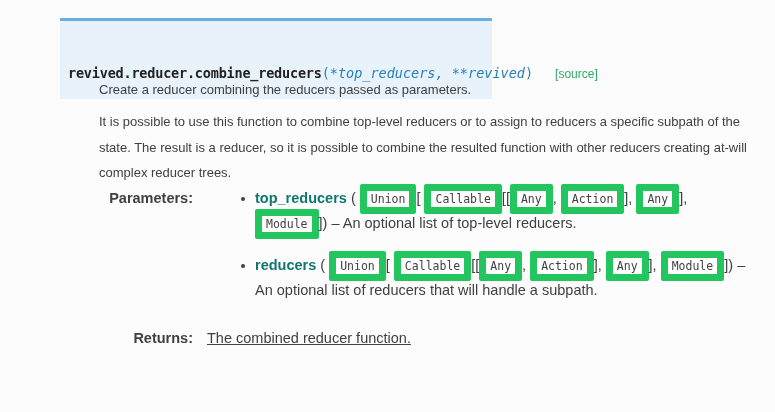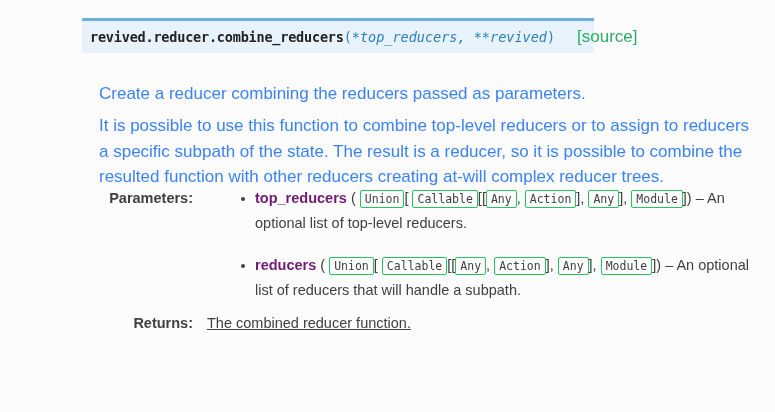--- a/index.html
+++ b/index.html
@@ -18,27 +18,27 @@
   .page {
     position: relative;
     width: 775px;
     height: 412px;
     background: #fcfcfc;
   }
 
   
   .sig-block {
     position: absolute;
-    left: 82px;
+    left: 60px;
     top: 18px;
-    width: 512px;
+    width: 432px;
     background: #e7f2fa;
     border-top: 3px solid #6ab0de;
     box-sizing: border-box;
-    padding: 6px 10px 6px 8px;
+    padding: 6px 10px 15px 8px;
     white-space: nowrap;
   }
   .sig-line {
     display: flex;
     align-items: baseline;
     font-family: "DejaVu Sans Mono", "Liberation Mono", monospace;
     font-size: 13.5px;
     line-height: 19px;
   }
   .sig-name {
@@ -51,52 +51,53 @@
     font-weight: normal;
   }
   .sig-params {
     color: #2980b9;
     font-style: italic;
     font-weight: normal;
   }
   .sig-source {
     margin-left: 22px;
     font-family: "Liberation Sans", sans-serif;
-    font-size: 17px;
+    font-size: 12px;
     font-style: normal;
     color: #2dab66;
     text-decoration: none;
     cursor: pointer;
+    margin-top: 38px;
   }
 
   
   .para {
     position: absolute;
     left: 99px;
-    font-size: 17px;
+    font-size: 13px;
     line-height: 25.5px;
-    color: #3b82f6;
+    color: #404040;
   }
   #para-1 { top: 64px; width: 620px; }
   #para-2 { top: 96px; width: 652px; }
 
   
   .fields {
     position: absolute;
     left: 99px;
     top: 186px;
     width: 660px;
   }
   .field-row {
     display: flex;
     align-items: flex-start;
   }
   #row-params { margin-bottom: 0; gap: 16px; }
   #row-rtype  { margin-top: 26px; }
-  #row-returns{ margin-top: 8px; justify-content: space-between; }
+  #row-returns{ margin-top: 23px; justify-content: space-between; }
 
   .field-label {
     width: 94px;
     flex: 0 0 94px;
     text-align: right;
     font-weight: bold;
     font-size: 14.5px;
     line-height: 25px;
     color: #404040;
     padding-right: 0;
@@ -127,30 +128,30 @@
     position: absolute;
     left: 0;
     top: 11px;
     width: 4px;
     height: 4px;
     border-radius: 50%;
     background: #404040;
   }
   .param-name {
     font-weight: bold;
-    color: #701a75;
+    color: #0f766e;
   }
 
   
   code.lit {
     font-family: "DejaVu Sans Mono", "Liberation Mono", monospace;
     font-size: 11.5px;
     color: #404040;
     background: #ffffff;
-    border: 1px solid #22c55e;
+    border: 7px solid #22c55e;
     border-radius: 2px;
     padding: 1px 4px;
     white-space: nowrap;
     line-height: 1;
   }
   .brk {
     color: #404040;
     font-size: 14.5px;
   }
   .tparen { color: #404040; }

